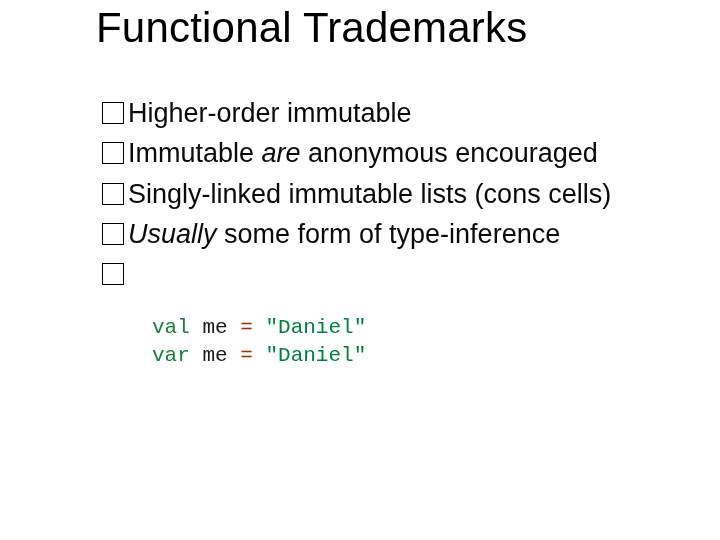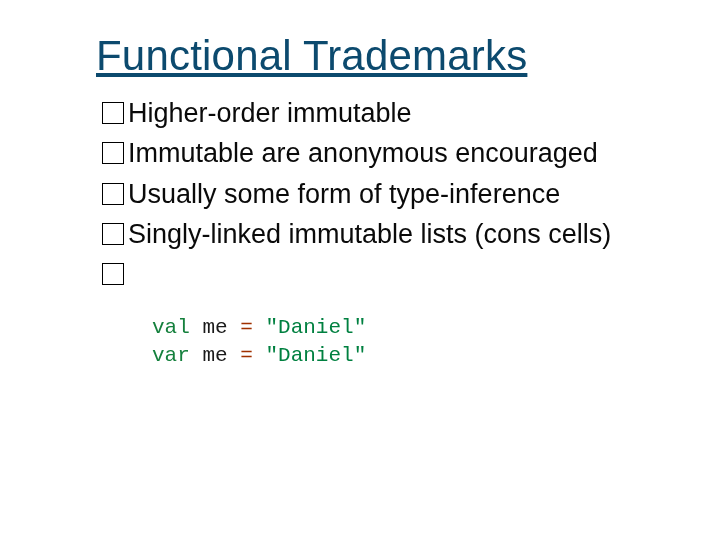--- a/index.html
+++ b/index.html
@@ -34,27 +34,26 @@
   }
   .corner-br {
     bottom: -20px;
     right: -20px;
     border-bottom: 18px solid #c0a080;
     border-right: 18px solid #c0a080;
     border-radius: 0 0 10px 0;
   }
   .title {
     position: absolute;
-    top: 32px;
+    top: 4px;
     left: 96px;
     font-size: 42px;
     font-weight: 400;
-    color: #0c4a6e;
+    color: #000000;
     letter-spacing: 0.2px;
-    text-decoration: underline;
   }
   .body {
     position: absolute;
     top: 92px;
     left: 102px;
     right: 40px;
     font-size: 27px;
     line-height: 1.42;
     color: #0a0a0a;
   }
@@ -79,21 +78,21 @@
   .bullet2 .ring {
     display: inline-block;
     width: 10px;
     height: 10px;
     border: 1.4px solid #8a8a8a;
     border-radius: 50%;
     margin-right: 8px;
     position: relative;
     top: 0px;
   }
-  .em { }
+  .em { font-style: italic; }
   .code {
     margin: 20px 0 0 50px;
     font-family: "Courier New", monospace;
     font-size: 21px;
     line-height: 1.35;
     color: #1a1a1a;
   }
   .kw { color: #15803d; }
   .op { color: #a03000; }
   .str { color: #008040; }
@@ -112,25 +111,25 @@
     <div class="bullet1">
       <span class="box"></span><span>Higher-order immutable</span>
     </div>
 
     <div class="bullet1">
       <span class="box"></span><span>Immutable </span><span class="em">are</span><span> anonymous encouraged</span>
     </div>
 
 
     <div class="bullet1">
-      <span class="box"></span><span class="em">Usually</span><span> some form of type-inference</span>
+      <span class="box"></span><span>Singly-linked immutable lists (cons cells)</span>
     </div>
 
     <div class="bullet1">
-      <span class="box"></span><span>Singly-linked immutable lists (cons cells)</span>
+      <span class="box"></span><span class="em">Usually</span><span> some form of type-inference</span>
     </div>
 
     <div class="bullet1">
       <span class="box"></span>
     </div>
 
     <div class="code">
       <div>
         <span class="kw">val</span><span> me </span><span class="op">=</span><span> </span><span class="str">"Daniel"</span>
       </div>

